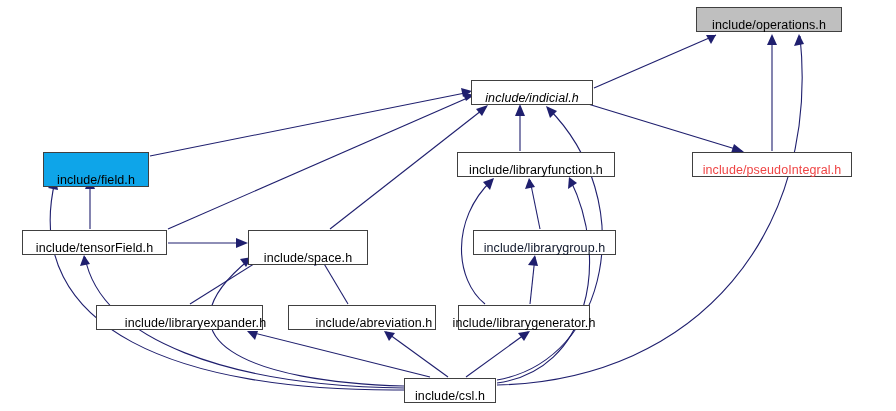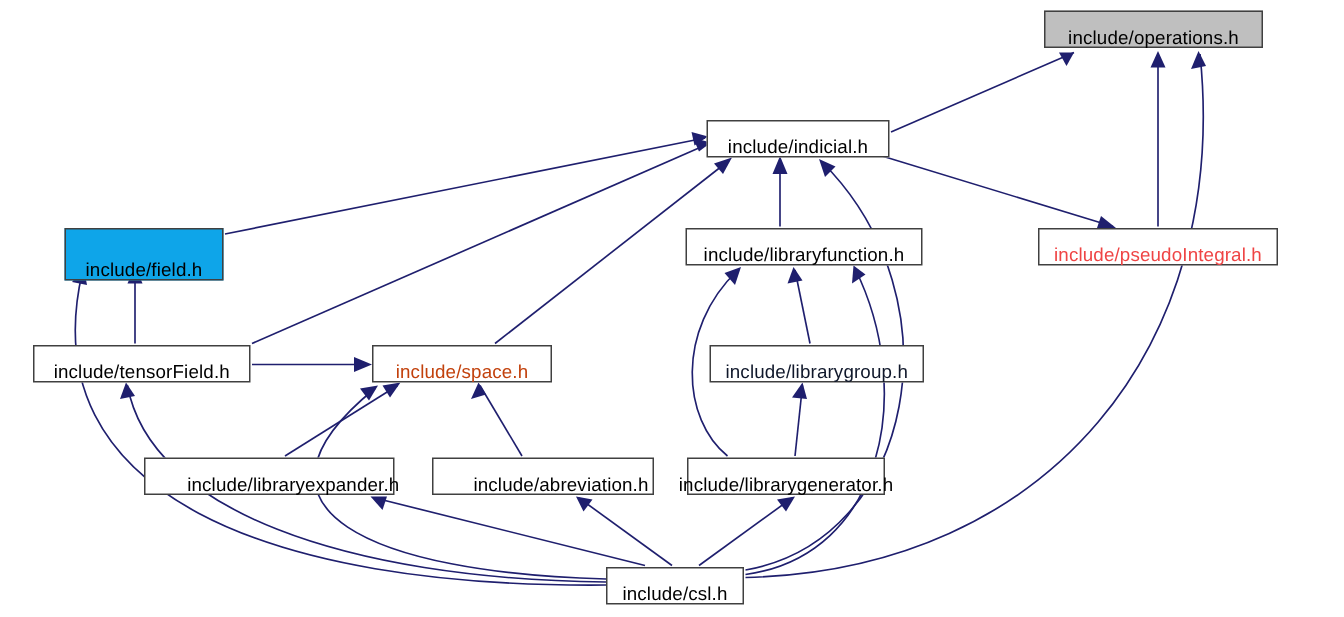--- a/index.html
+++ b/index.html
@@ -101,36 +101,36 @@
       <path class="edge-path" d="M 530 304 L 535 257" stroke="#1f1f6e"></path>
       <polygon class="arrow-head" points="535,255 528,265 538,266" fill="#1f1f6e"></polygon>
       <path class="edge-path" d="M 485 304 C 455 280 450 220 492 180" stroke="#1f1f6e"></path>
       <polygon class="arrow-head" points="494,178 483,182 490,190" fill="#1f1f6e"></polygon>
     </svg>
 
   <div id="nodes-layer">
       <div class="node-box current" title="include/operations.h" style="left: 696px; top: 7px; width: 146px; height: 25px; background: rgb(191, 191, 191); border-color: rgb(64, 64, 64); color: rgb(0, 0, 0);">
         <span>include/operations.h</span>
       </div>
-      <div class="node-box" title="include/indicial.h" style="left: 471px; top: 80px; width: 122px; height: 25px; background: rgb(255, 255, 255); border-color: rgb(64, 64, 64); color: rgb(0, 0, 0);">
+      <div class="node-box" title="include/indicial.h" style="left: 471px; top: 80px; width: 122px; height: 25px; background: rgb(255, 255, 255); border-color: rgb(64, 64, 64); color: rgb(0, 0, 0); font-style: italic;">
         <span>include/indicial.h</span>
       </div>
       <div class="node-box" title="include/field.h" style="left: 43px; top: 152px; width: 106px; height: 35px; background: #0ea5e9; border-color: rgb(64, 64, 64); color: rgb(0, 0, 0);">
         <span>include/field.h</span>
       </div>
       <div class="node-box" title="include/libraryfunction.h" style="left: 457px; top: 152px; width: 158px; height: 25px; background: rgb(255, 255, 255); border-color: rgb(64, 64, 64); color: rgb(0, 0, 0);">
         <span>include/libraryfunction.h</span>
       </div>
       <div class="node-box" title="include/pseudoIntegral.h" style="left: 692px; top: 152px; width: 160px; height: 25px; background: rgb(255, 255, 255); border-color: rgb(64, 64, 64); color: #ef4444;">
         <span>include/pseudoIntegral.h</span>
       </div>
       <div class="node-box" title="include/tensorField.h" style="left: 22px; top: 230px; width: 145px; height: 25px; background: rgb(255, 255, 255); border-color: rgb(64, 64, 64); color: rgb(0, 0, 0);">
         <span>include/tensorField.h</span>
       </div>
-      <div class="node-box" title="include/space.h" style="left: 248px; top: 230px; width: 120px; height: 25px; background: rgb(255, 255, 255); border-color: rgb(64, 64, 64); color: #c2410c;">
+      <div class="node-box" title="include/space.h" style="left: 248px; top: 230px; width: 120px; height: 35px; background: rgb(255, 255, 255); border-color: rgb(64, 64, 64); color: #000000;">
         <span>include/space.h</span>
       </div>
       <div class="node-box" title="include/librarygroup.h" style="left: 473px; top: 230px; width: 143px; height: 25px; background: rgb(255, 255, 255); border-color: rgb(64, 64, 64); color: #0f172a;">
         <span>include/librarygroup.h</span>
       </div>
       <div class="node-box" title="include/libraryexpander.h" style="left: 96px; top: 305px; width: 167px; height: 25px; background: rgb(255, 255, 255); border-color: rgb(64, 64, 64); color: rgb(0, 0, 0); padding-left: 32px;">
         <span>include/libraryexpander.h</span>
       </div>
       <div class="node-box" title="include/abreviation.h" style="left: 288px; top: 305px; width: 148px; height: 25px; background: rgb(255, 255, 255); border-color: rgb(64, 64, 64); color: rgb(0, 0, 0); padding-left: 24px;">
         <span>include/abreviation.h</span>

